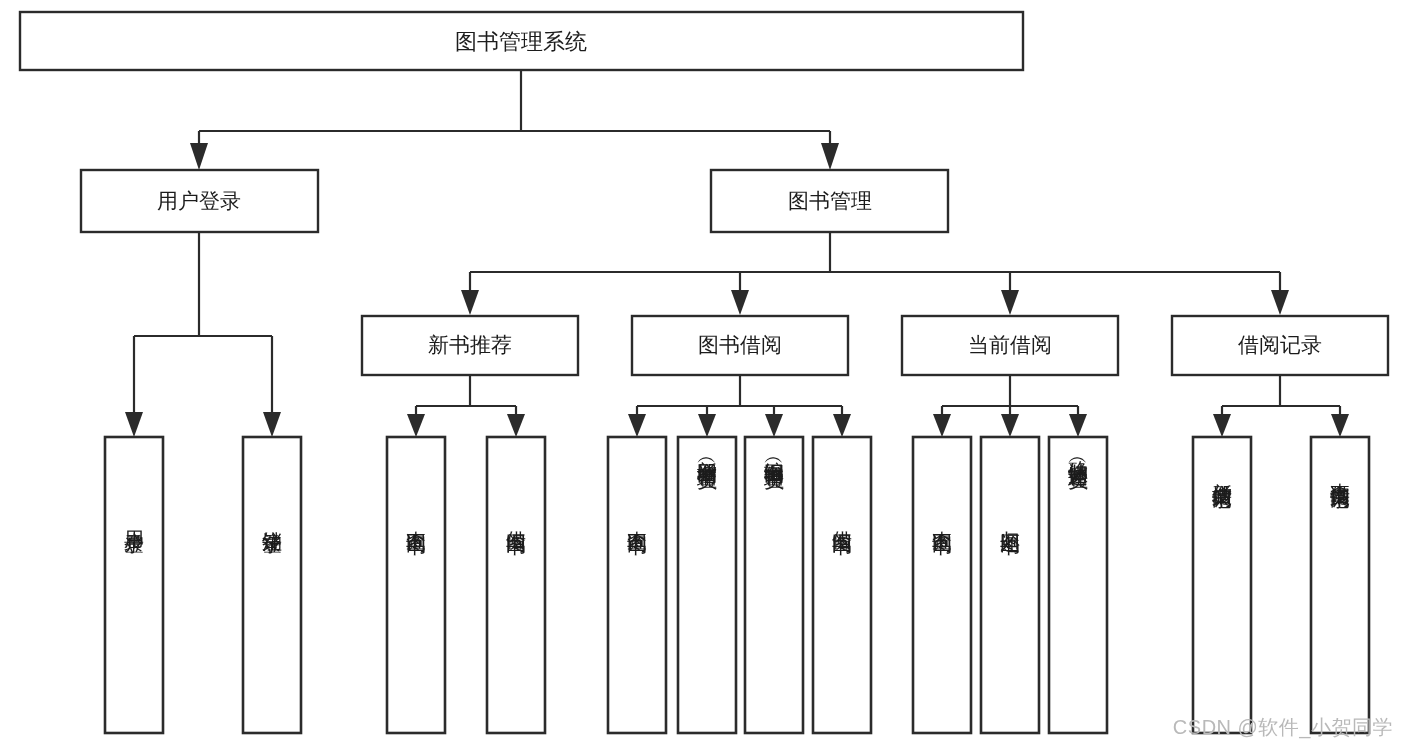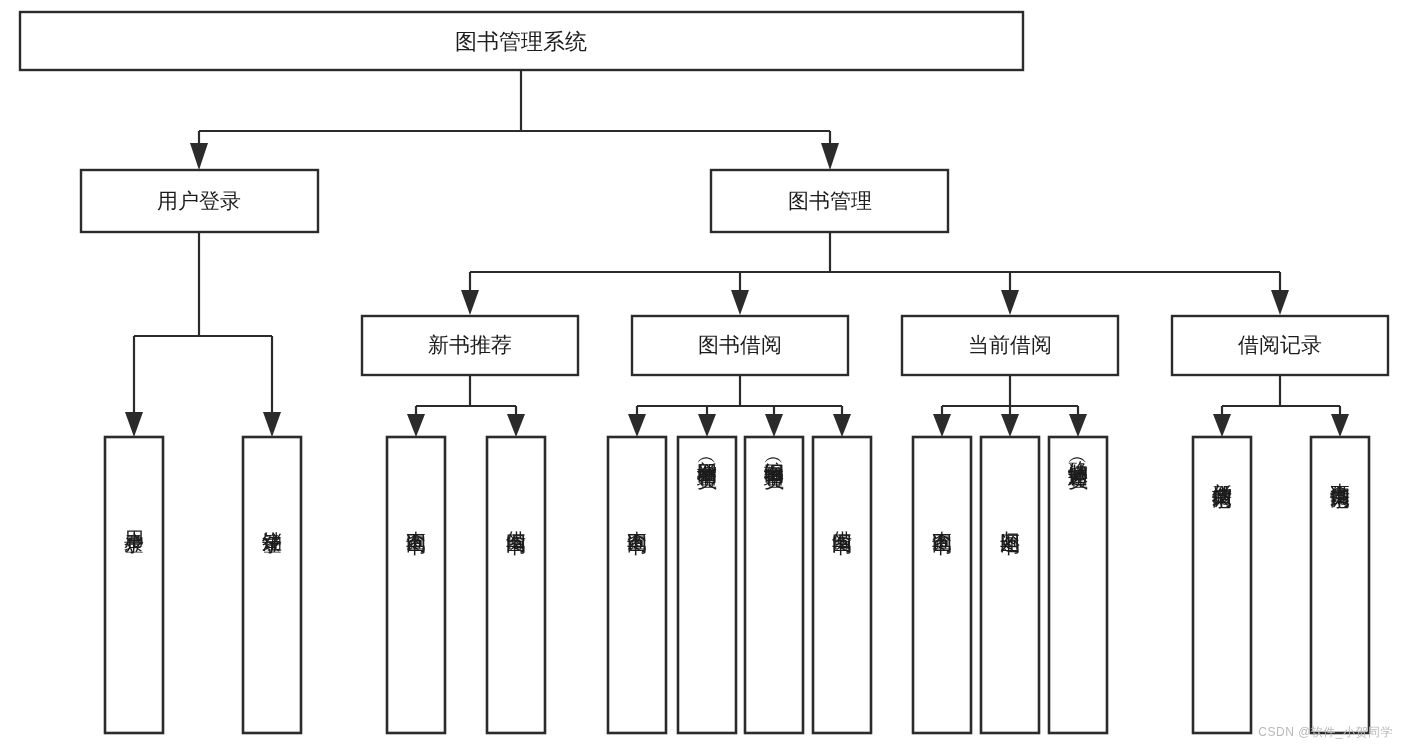--- a/index.html
+++ b/index.html
@@ -69,21 +69,21 @@
     line-height: 1.06;
     color: #1c1c1c;
     letter-spacing: 1.5px;
     white-space: nowrap;
   }
   .watermark {
     position: absolute;
     right: 12px;
     bottom: 6px;
     font-family: "Liberation Sans", "DejaVu Sans", sans-serif;
-    font-size: 12px;
+    font-size: 20px;
     color: #b9b9b9;
     white-space: nowrap;
     letter-spacing: 0.5px;
   }
 </style>
 </head>
 <body>
 
 <div id="diagram-root">
 

